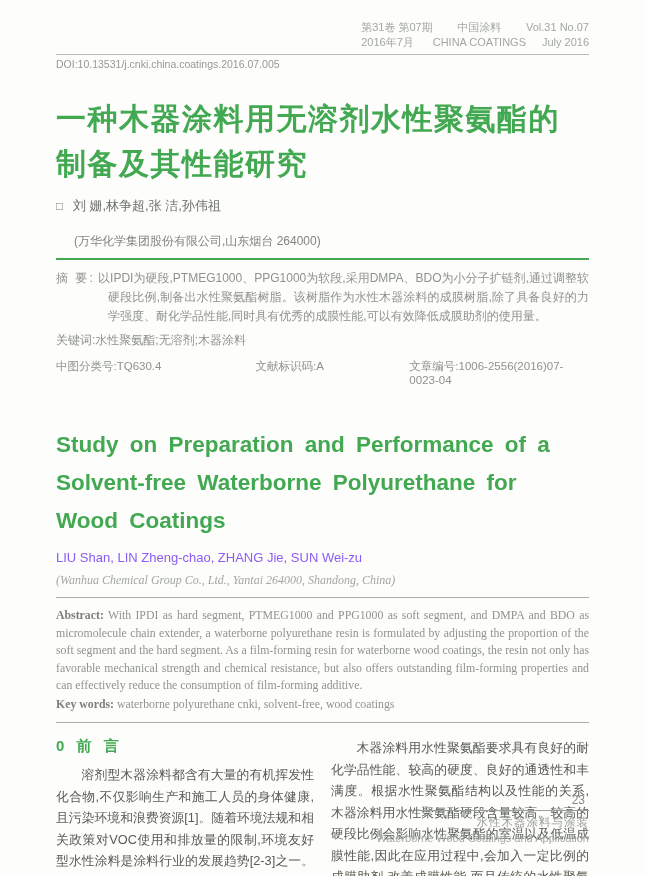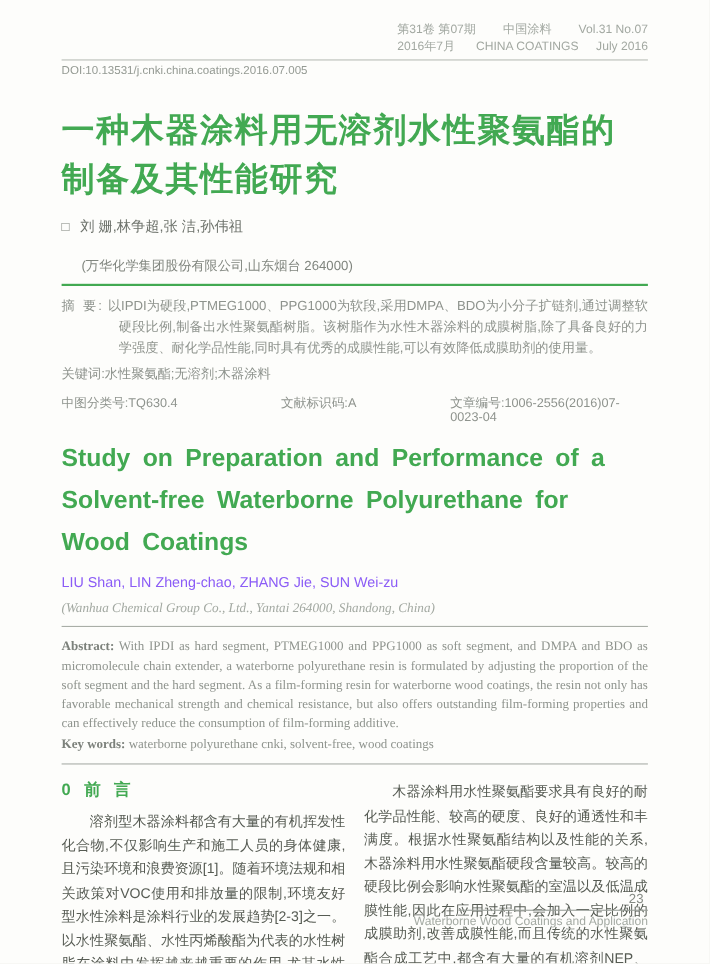--- a/index.html
+++ b/index.html
@@ -33,21 +33,21 @@
   .abs-cn{font-size:12px;line-height:19px;color:#8e938d;
           padding-left:52px;text-indent:-52px;text-align:justify;}
   .abs-cn .lbl{letter-spacing:2px;}
   .kw-cn{font-size:12px;color:#8e938d;margin-top:6px;}
   .meta-row{display:flex;font-size:11.5px;color:#8e938d;margin-top:10px;}
   .meta-row span{display:block;}
   .meta-row .m1{width:218px;}
   .meta-row .m2{width:168px;}
   
   .title-en{color:#42a952;font-weight:bold;font-size:22.5px;line-height:38px;
-            word-spacing:5px;margin-top:12px;}
+            word-spacing:5px;margin-top:40px;}
   .authors-en{font-size:13px;color:#8b5cf6;margin-top:10px;}
   .affil-en{font-size:12px;font-style:italic;color:#a2a8a1;margin-top:8px;
             font-family:"Liberation Serif","DejaVu Serif",serif;}
   .gray-rule{border:none;border-top:1px solid #a9aea7;margin:9px 0;}
   .abs-en{font-size:11.8px;line-height:17.5px;color:#8f948e;text-align:justify;
           font-family:"Liberation Serif","DejaVu Serif",serif;}
   .abs-en .lbl,.abs-en .kw-lbl{font-weight:bold;color:#7c817b;}
   .kw-en-line{margin-top:1px;}
   
   .columns{display:flex;gap:17px;margin-top:14px;}
@@ -130,16 +130,17 @@
     </div>
     <div class="colm">
       <p class="body-p">木器涂料用水性聚氨酯要求具有良好的耐化学品性能、较高的硬度、良好的通透性和丰满度。根据水性聚氨酯结构以及性能的关系,木器涂料用水性聚氨酯硬段含量较高。较高的硬段比例会影响水性聚氨酯的室温以及低温成膜性能,因此在应用过程中,会加入一定比例的成膜助剂,改善成膜性能,而且传统的水性聚氨酯合成工艺中,都含有大量的有机溶剂NEP、NMP,提高了配方的VOC含量。</p>
 
     </div>
   </div>
 
   <div class="footer">
     <div class="pg-num">23</div>
     <hr class="pg-rule">
+    <div class="ft-cn">水性木器涂料与涂装</div>
     <div class="ft-en">Waterborne Wood Coatings and Application</div>
   </div>
 
 </div>
 
 </body></html>

